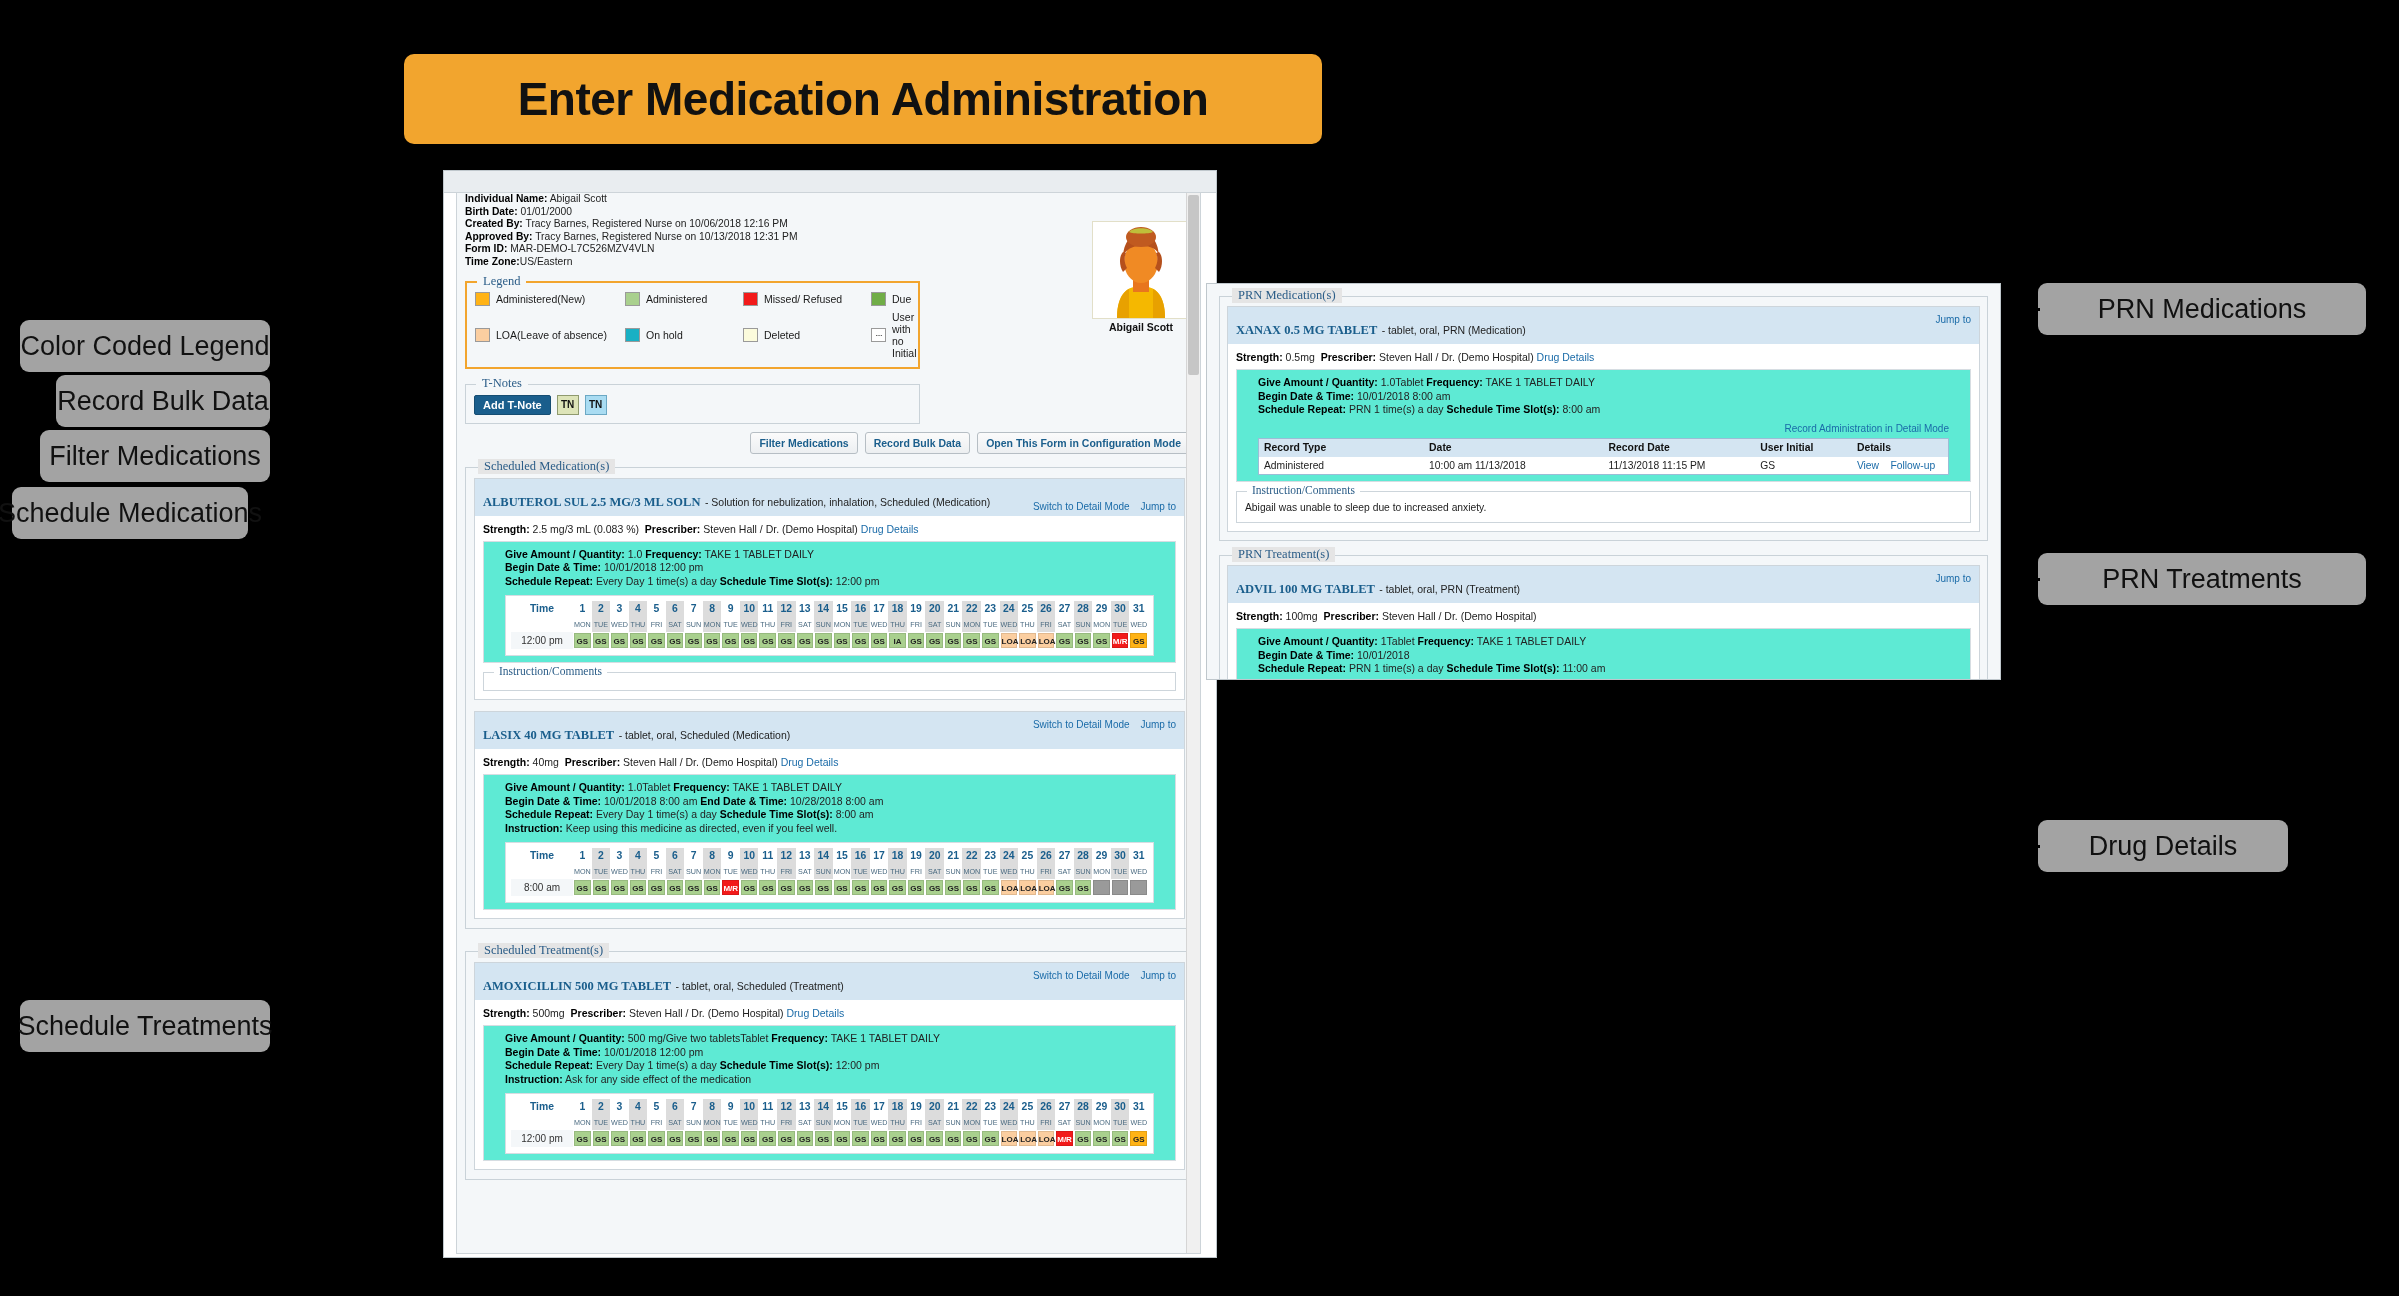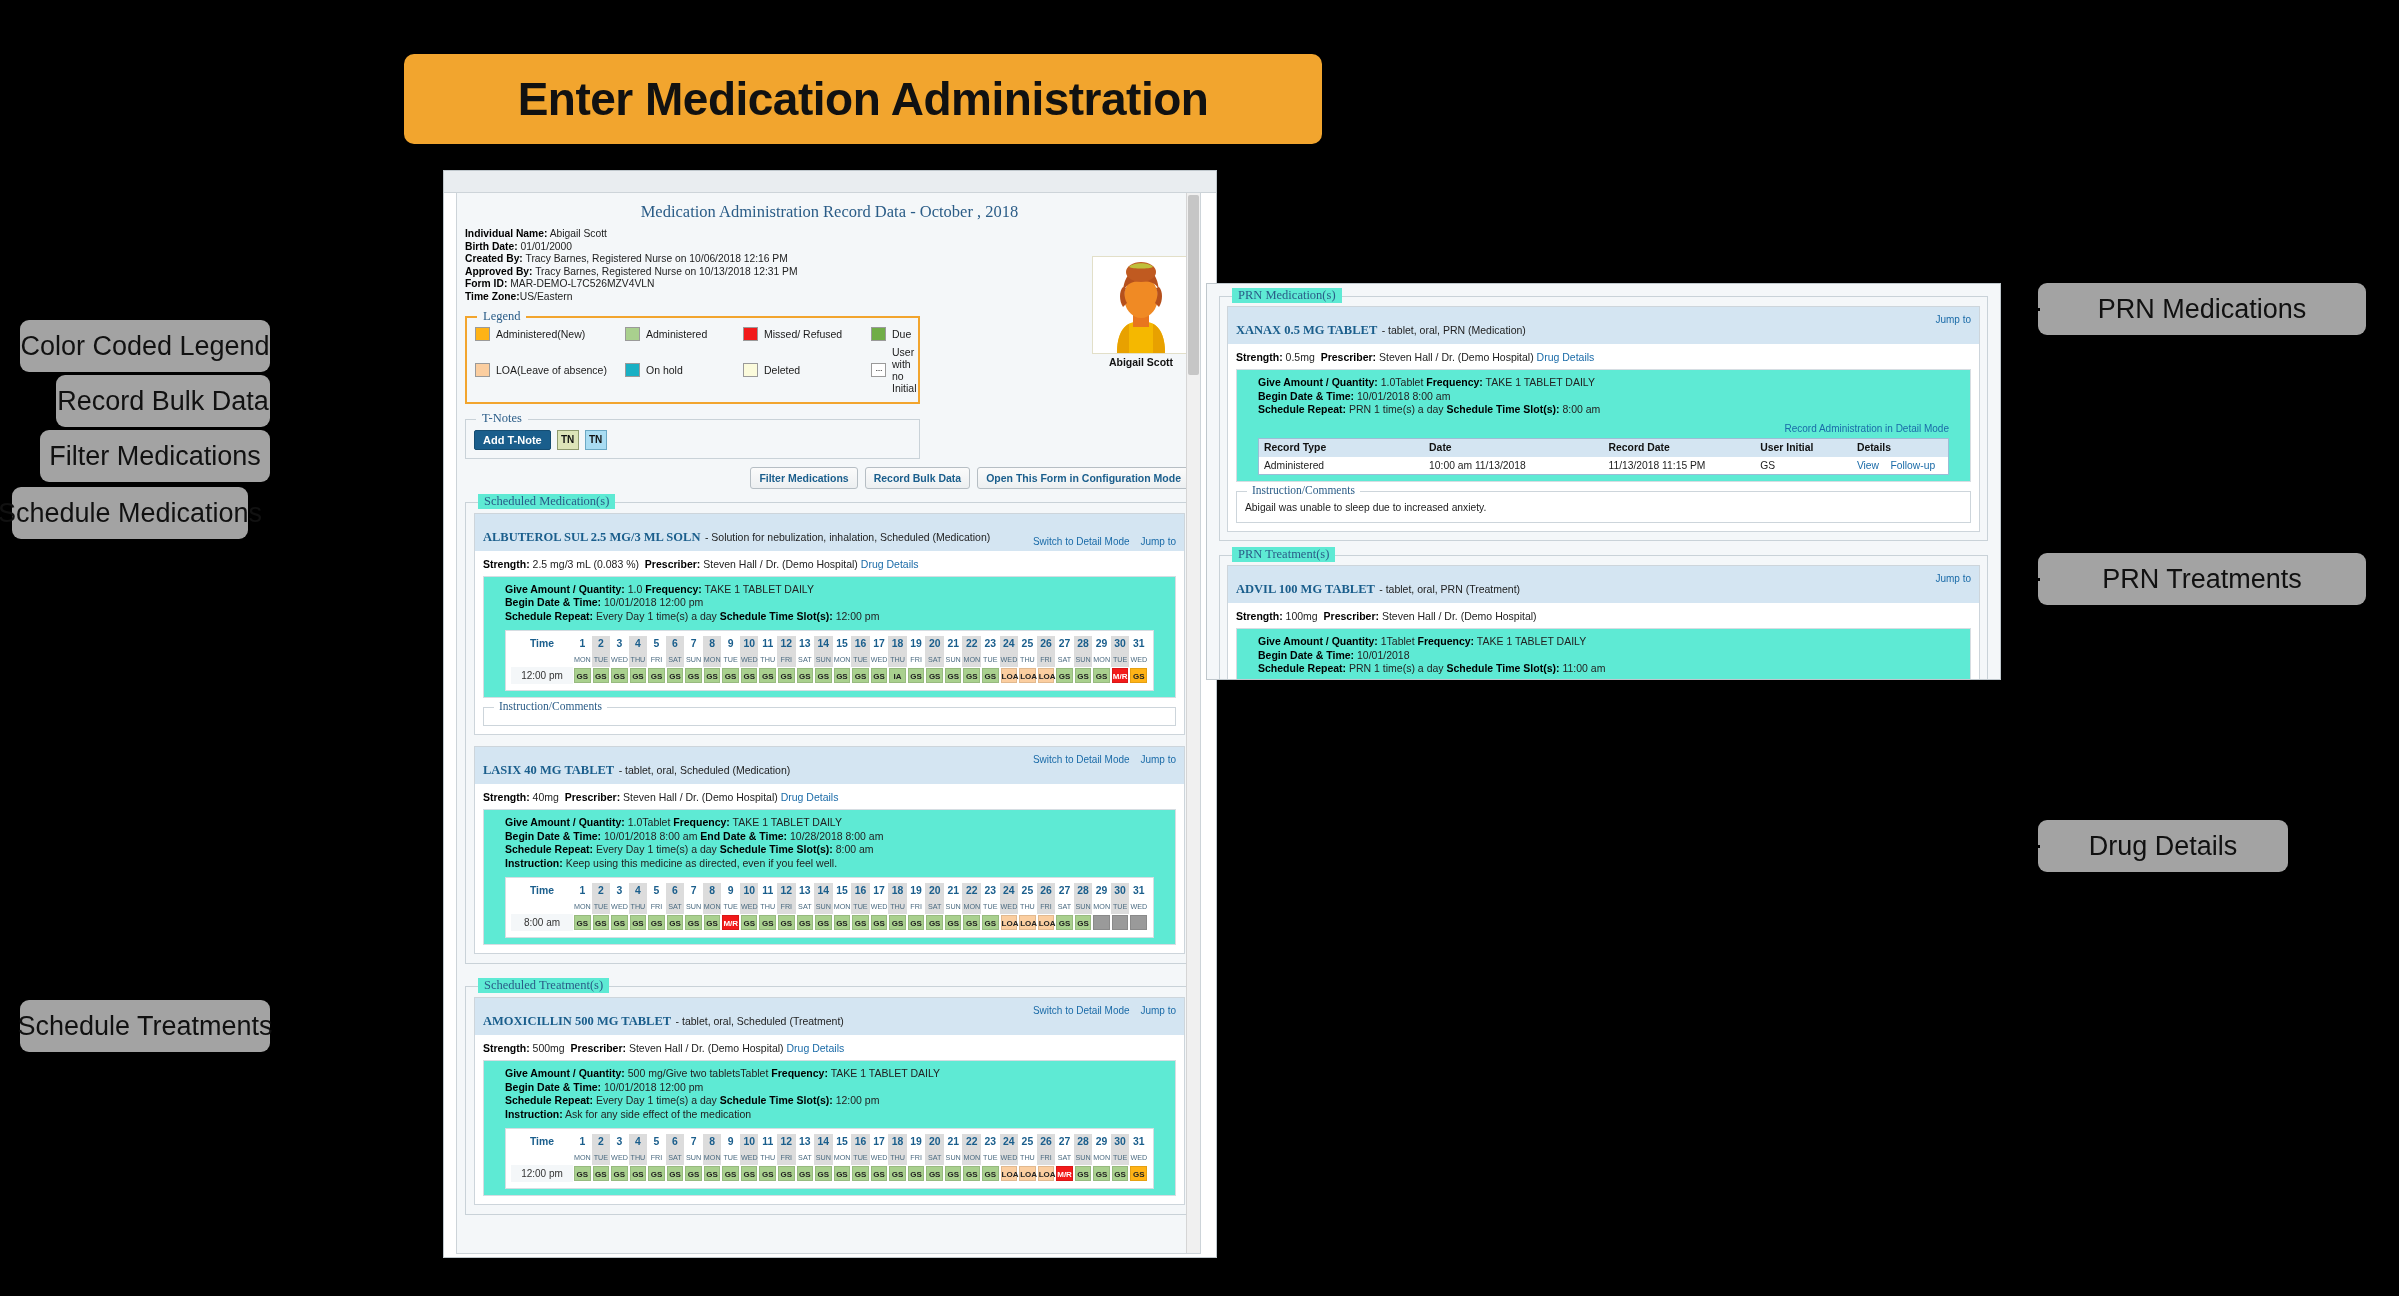--- a/index.html
+++ b/index.html
@@ -92,21 +92,21 @@
   
   .toolbar { display:flex; gap:7px; justify-content:flex-end; margin:8px 12px 0 0; }
   .btn {
     background:linear-gradient(#fbfbfb,#eceff1); border:1px solid #b6bec4; border-radius:3px;
     color:#1A5E8C; font-size:10.5px; font-weight:bold; padding:4px 8px; cursor:pointer;
   }
 
   
   .sect { position:relative; margin:13px 8px 0 8px; border:1px solid #c9d2d8; padding:10px 8px 9px 8px; }
   .sect > .sect-legend {
-    position:absolute; top:-9px; left:12px; background:#5eead4; padding:0 6px;
+    position:absolute; top:-9px; left:12px; background:#e5e5e5; padding:0 6px;
     font-family:"Liberation Serif", serif; font-size:12.5px; color:#2A5C87;
   }
 
   .med-card { background:#fff; border:1px solid #cdd5db; }
   .med-hdr {
     background:#D4E5F2; padding:13px 8px 6px 8px; position:relative; min-height:30px;
   }
   .med-hdr .mname { font-family:"Liberation Serif", serif; font-weight:bold; font-size:12.5px; color:#1A5E8C;}
   .med-hdr .mdesc { font-size:10.5px; color:#222; }
   .med-hdr .hdr-links { position:absolute; right:8px; bottom:4px; font-size:10px; color:#1A6BA8; }
@@ -213,21 +213,20 @@
 <div class="leader" style="left:1420px; top:845px; width:620px;"></div>
 <div class="dot" style="left:1411px; top:837px;"></div>
 
 <div class="pane" id="pane-left">
   <div class="pane-topbar"></div>
 </div>
 
 <div class="scrollwrap">
   <div class="inner">
 
-    <div class="rpt-title">Medication Administration Record Data - October , 2018</div>
 
     <div style="position:relative;">
       <div class="rpt-meta">
         <div class="meta-row"><b>Individual Name:</b> <span>Abigail Scott</span></div>
         <div class="meta-row"><b>Birth Date:</b> <span>01/01/2000</span></div>
         <div class="meta-row"><b>Created By:</b> <span>Tracy Barnes, Registered Nurse on 10/06/2018 12:16 PM</span></div>
         <div class="meta-row"><b>Approved By:</b> <span>Tracy Barnes, Registered Nurse on 10/13/2018 12:31 PM</span></div>
         <div class="meta-row"><b>Form ID:</b> <span>MAR-DEMO-L7C526MZV4VLN</span></div>
         <div class="meta-row"><b>Time Zone:</b><span>US/Eastern</span></div>
       </div>

